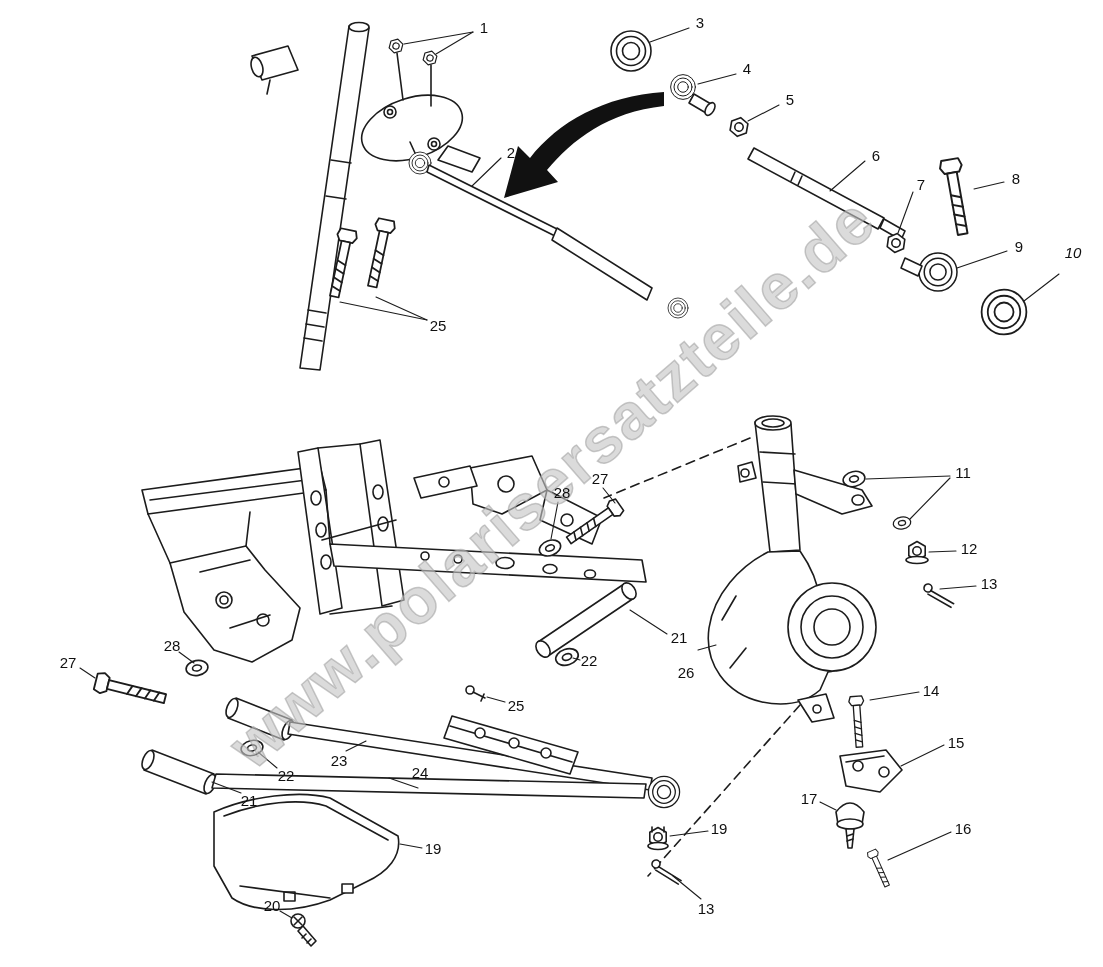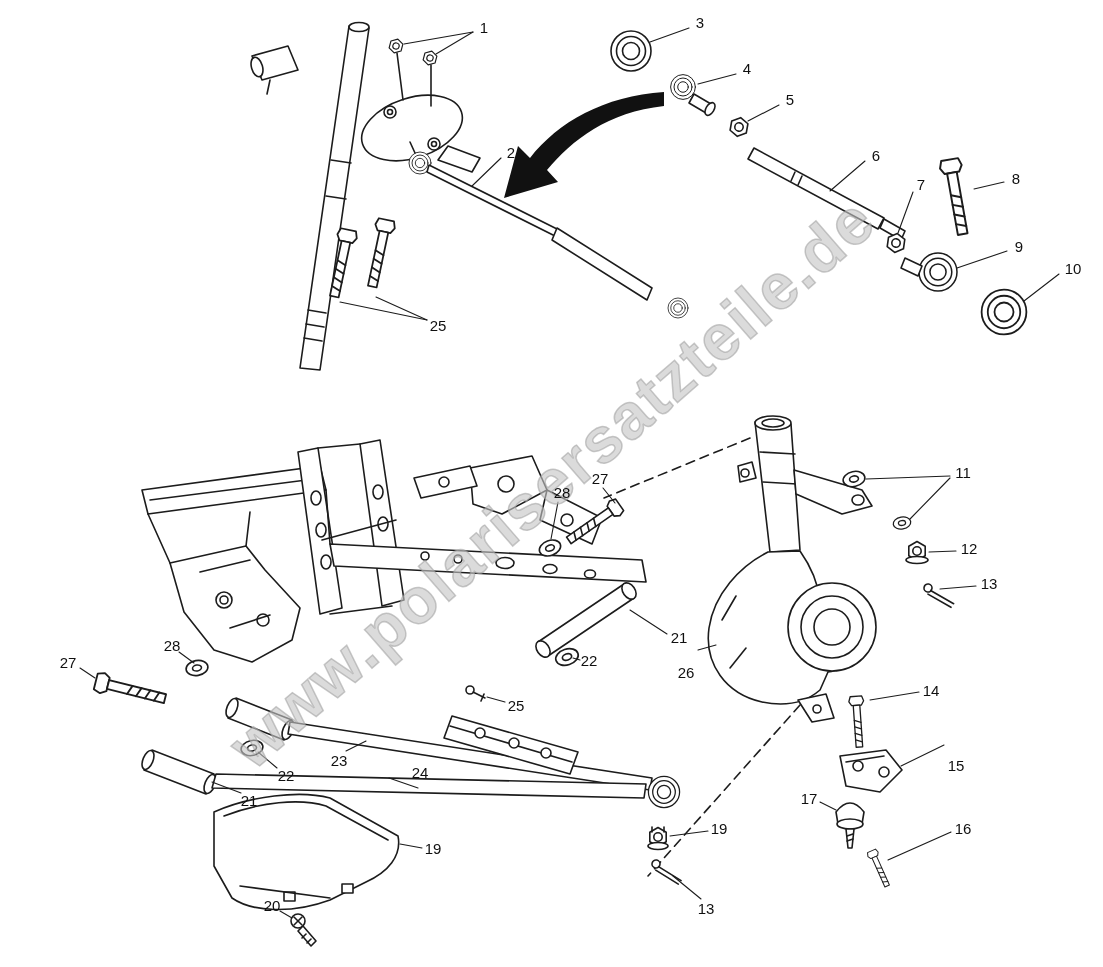--- a/index.html
+++ b/index.html
@@ -304,26 +304,26 @@
   <div class="callout-layer">
       <div class="callout" style="left: 484px; top: 27px;">1</div>
       <div class="callout" style="left: 511px; top: 152px;">2</div>
       <div class="callout" style="left: 700px; top: 22px;">3</div>
       <div class="callout" style="left: 747px; top: 68px;">4</div>
       <div class="callout" style="left: 790px; top: 99px;">5</div>
       <div class="callout" style="left: 876px; top: 155px;">6</div>
       <div class="callout" style="left: 921px; top: 184px;">7</div>
       <div class="callout" style="left: 1016px; top: 178px;">8</div>
       <div class="callout" style="left: 1019px; top: 246px;">9</div>
-      <div class="callout" style="left: 1073px; top: 268px;">10</div>
+      <div class="callout" style="left: 1073px; top: 252px; font-style: italic;">10</div>
       <div class="callout" style="left: 963px; top: 472px;">11</div>
       <div class="callout" style="left: 969px; top: 548px;">12</div>
       <div class="callout" style="left: 989px; top: 583px;">13</div>
       <div class="callout" style="left: 931px; top: 690px;">14</div>
-      <div class="callout" style="left: 956px; top: 742px; margin-top: 23px;">15</div>
+      <div class="callout" style="left: 956px; top: 742px;">15</div>
       <div class="callout" style="left: 963px; top: 828px;">16</div>
       <div class="callout" style="left: 809px; top: 798px; text-align: right;">17</div>
       <div class="callout" style="left: 719px; top: 828px;">19</div>
       <div class="callout" style="left: 706px; top: 908px;">13</div>
       <div class="callout" style="left: 433px; top: 848px;">19</div>
       <div class="callout" style="left: 272px; top: 905px;">20</div>
       <div class="callout" style="left: 679px; top: 637px;">21</div>
       <div class="callout" style="left: 589px; top: 660px;">22</div>
       <div class="callout" style="left: 339px; top: 760px;">23</div>
       <div class="callout" style="left: 379px; top: 772px; margin-left: 41px;">24</div>

